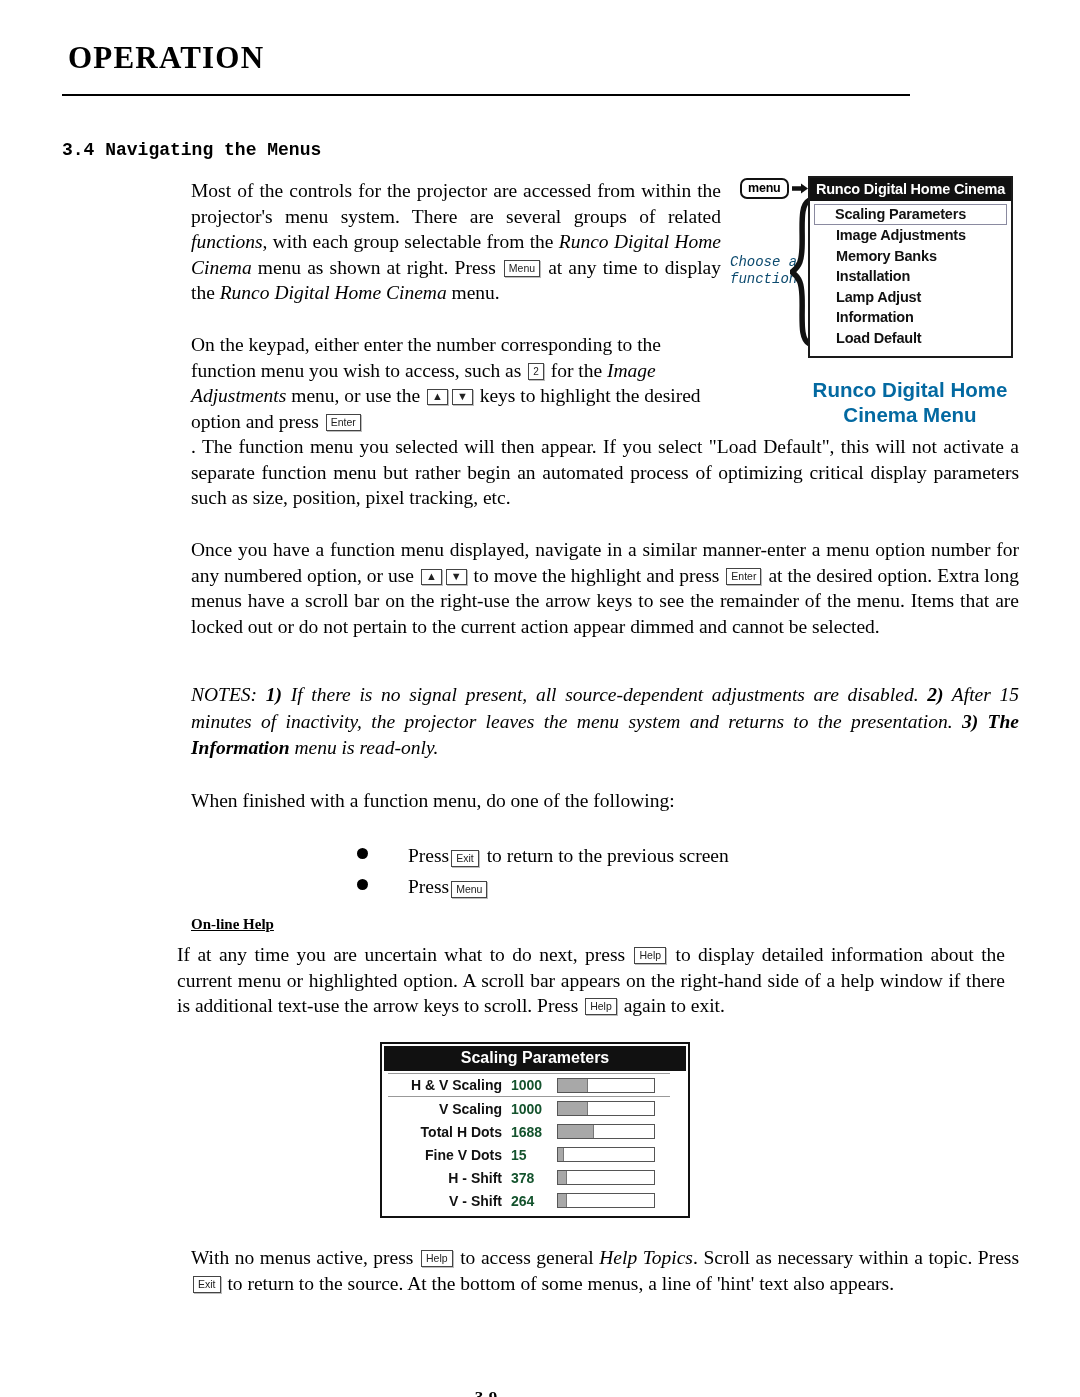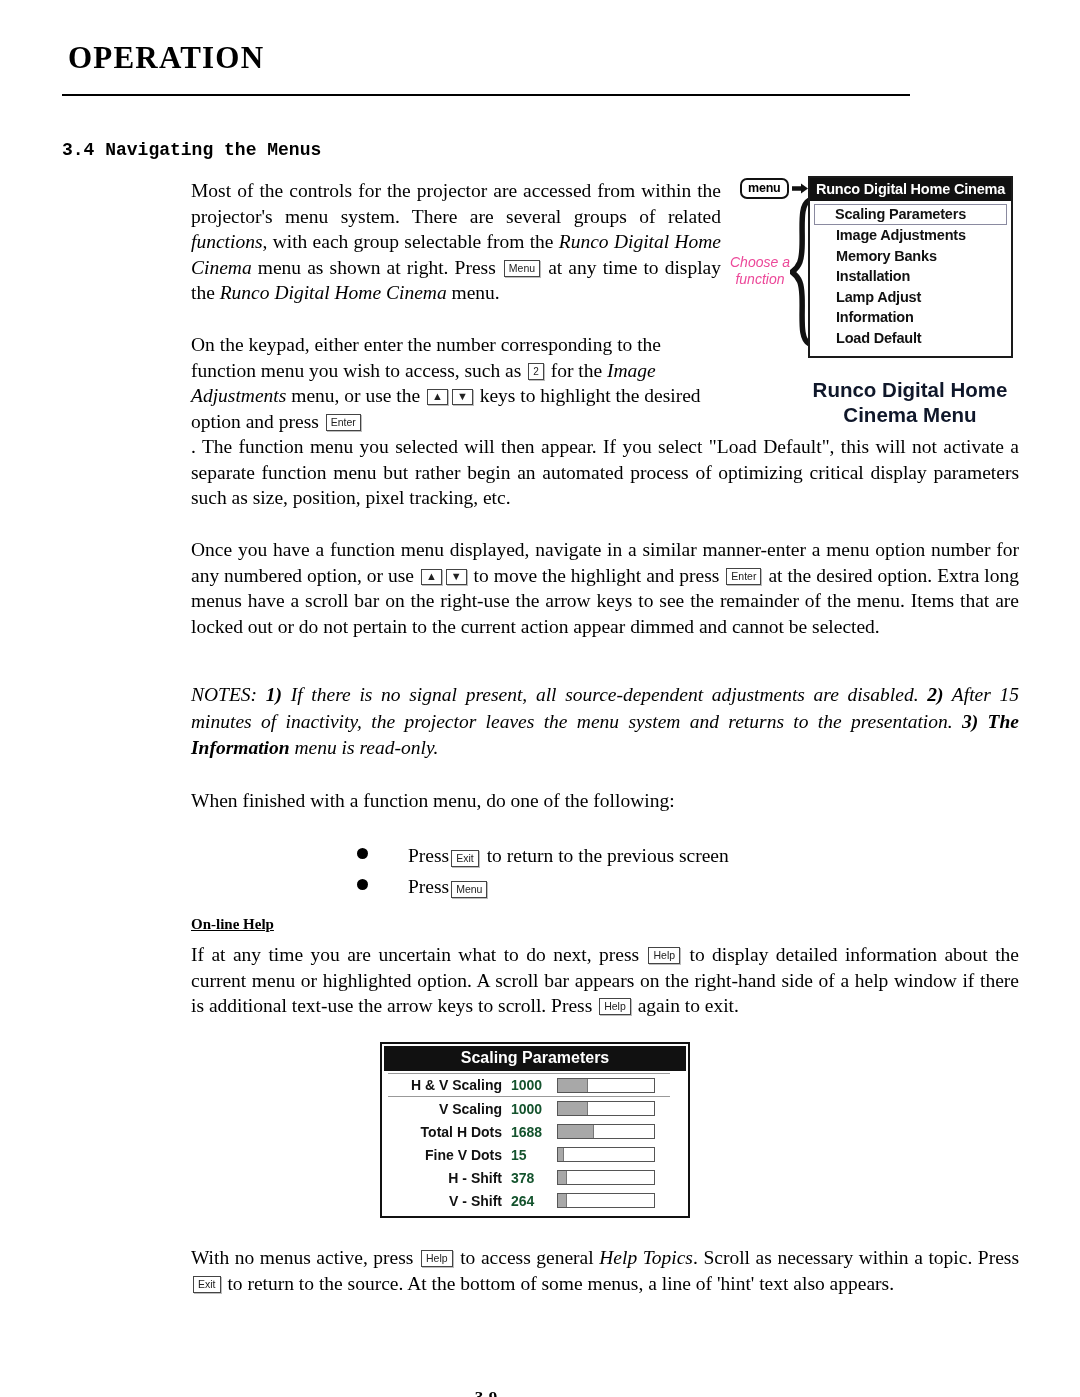--- a/index.html
+++ b/index.html
@@ -144,36 +144,36 @@
     background:#fff;
     letter-spacing:-0.2px;
   }
   .menu-arrow{
     position:absolute; left:792px; top:183px;
     width:16px; height:11px;
   }
 
   .choose-label{
     position:absolute; left:730px; top:254px;
-    font-family:Liberation Sans, sans-serif;
+    font-family:Liberation Mono, monospace;
     font-style:italic; font-size:14px;
-    line-height:17px; color:#ec4899;
+    line-height:17px; color:#0c4a6e;
     text-align:center;
   }
   .brace{
     position:absolute; left:790px; top:198px;
     width:22px; height:148px;
   }
 
   .fig-caption{
     position:absolute; left:795px; top:377px;
     width:230px; text-align:center;
     font-family:"Liberation Sans", sans-serif;
     font-weight:bold; font-size:20.5px;
-    line-height:25px; color:#0f172a;
+    line-height:25px; color:#0369a1;
   }
 
   
   .sp-panel{
     position:absolute; left:380px; top:1042px;
     width:310px; height:176px;
     border:2.5px solid #111;
     background:#fff;
   }
   .sp-title{
@@ -259,21 +259,21 @@
     </div>
     <div class="bullet-row">
       <span class="dot"></span>
       <span>Press</span>
       <span class="key">Menu</span>
     </div>
   </div>
 
   <div class="subhead" style="left:191px; top:916px;">On-line Help</div>
 
-  <div class="body" style="left:191px; top:942px; width:828px;">
+  <div class="body" style="left:177px; top:942px; width:828px;">
     <span>If at any time you are uncertain what to do next, press </span><span class="key">Help</span><span> to display detailed information about the current menu or highlighted option. A scroll bar appears on the right-hand side of a help window if there is additional text-use the arrow keys to scroll. Press </span><span class="key">Help</span><span> again to exit.</span>
   </div>
 
   <div class="body" style="left:191px; top:1245px; width:828px;">
     <span>With no menus active, press </span><span class="key">Help</span><span> to access general </span><span class="i">Help Topics</span><span>. Scroll as necessary within a topic. Press </span><span class="key">Exit</span><span> to return to the source. At the bottom of some menus, a line of 'hint' text also appears.</span>
   </div>
 
   <div class="menu-btn">menu</div>
   <svg class="menu-arrow" viewBox="0 0 16 11">
     <path d="M0 3.2 H9 V0.4 L16 5.5 L9 10.6 V7.8 H0 Z" fill="#111"></path>

